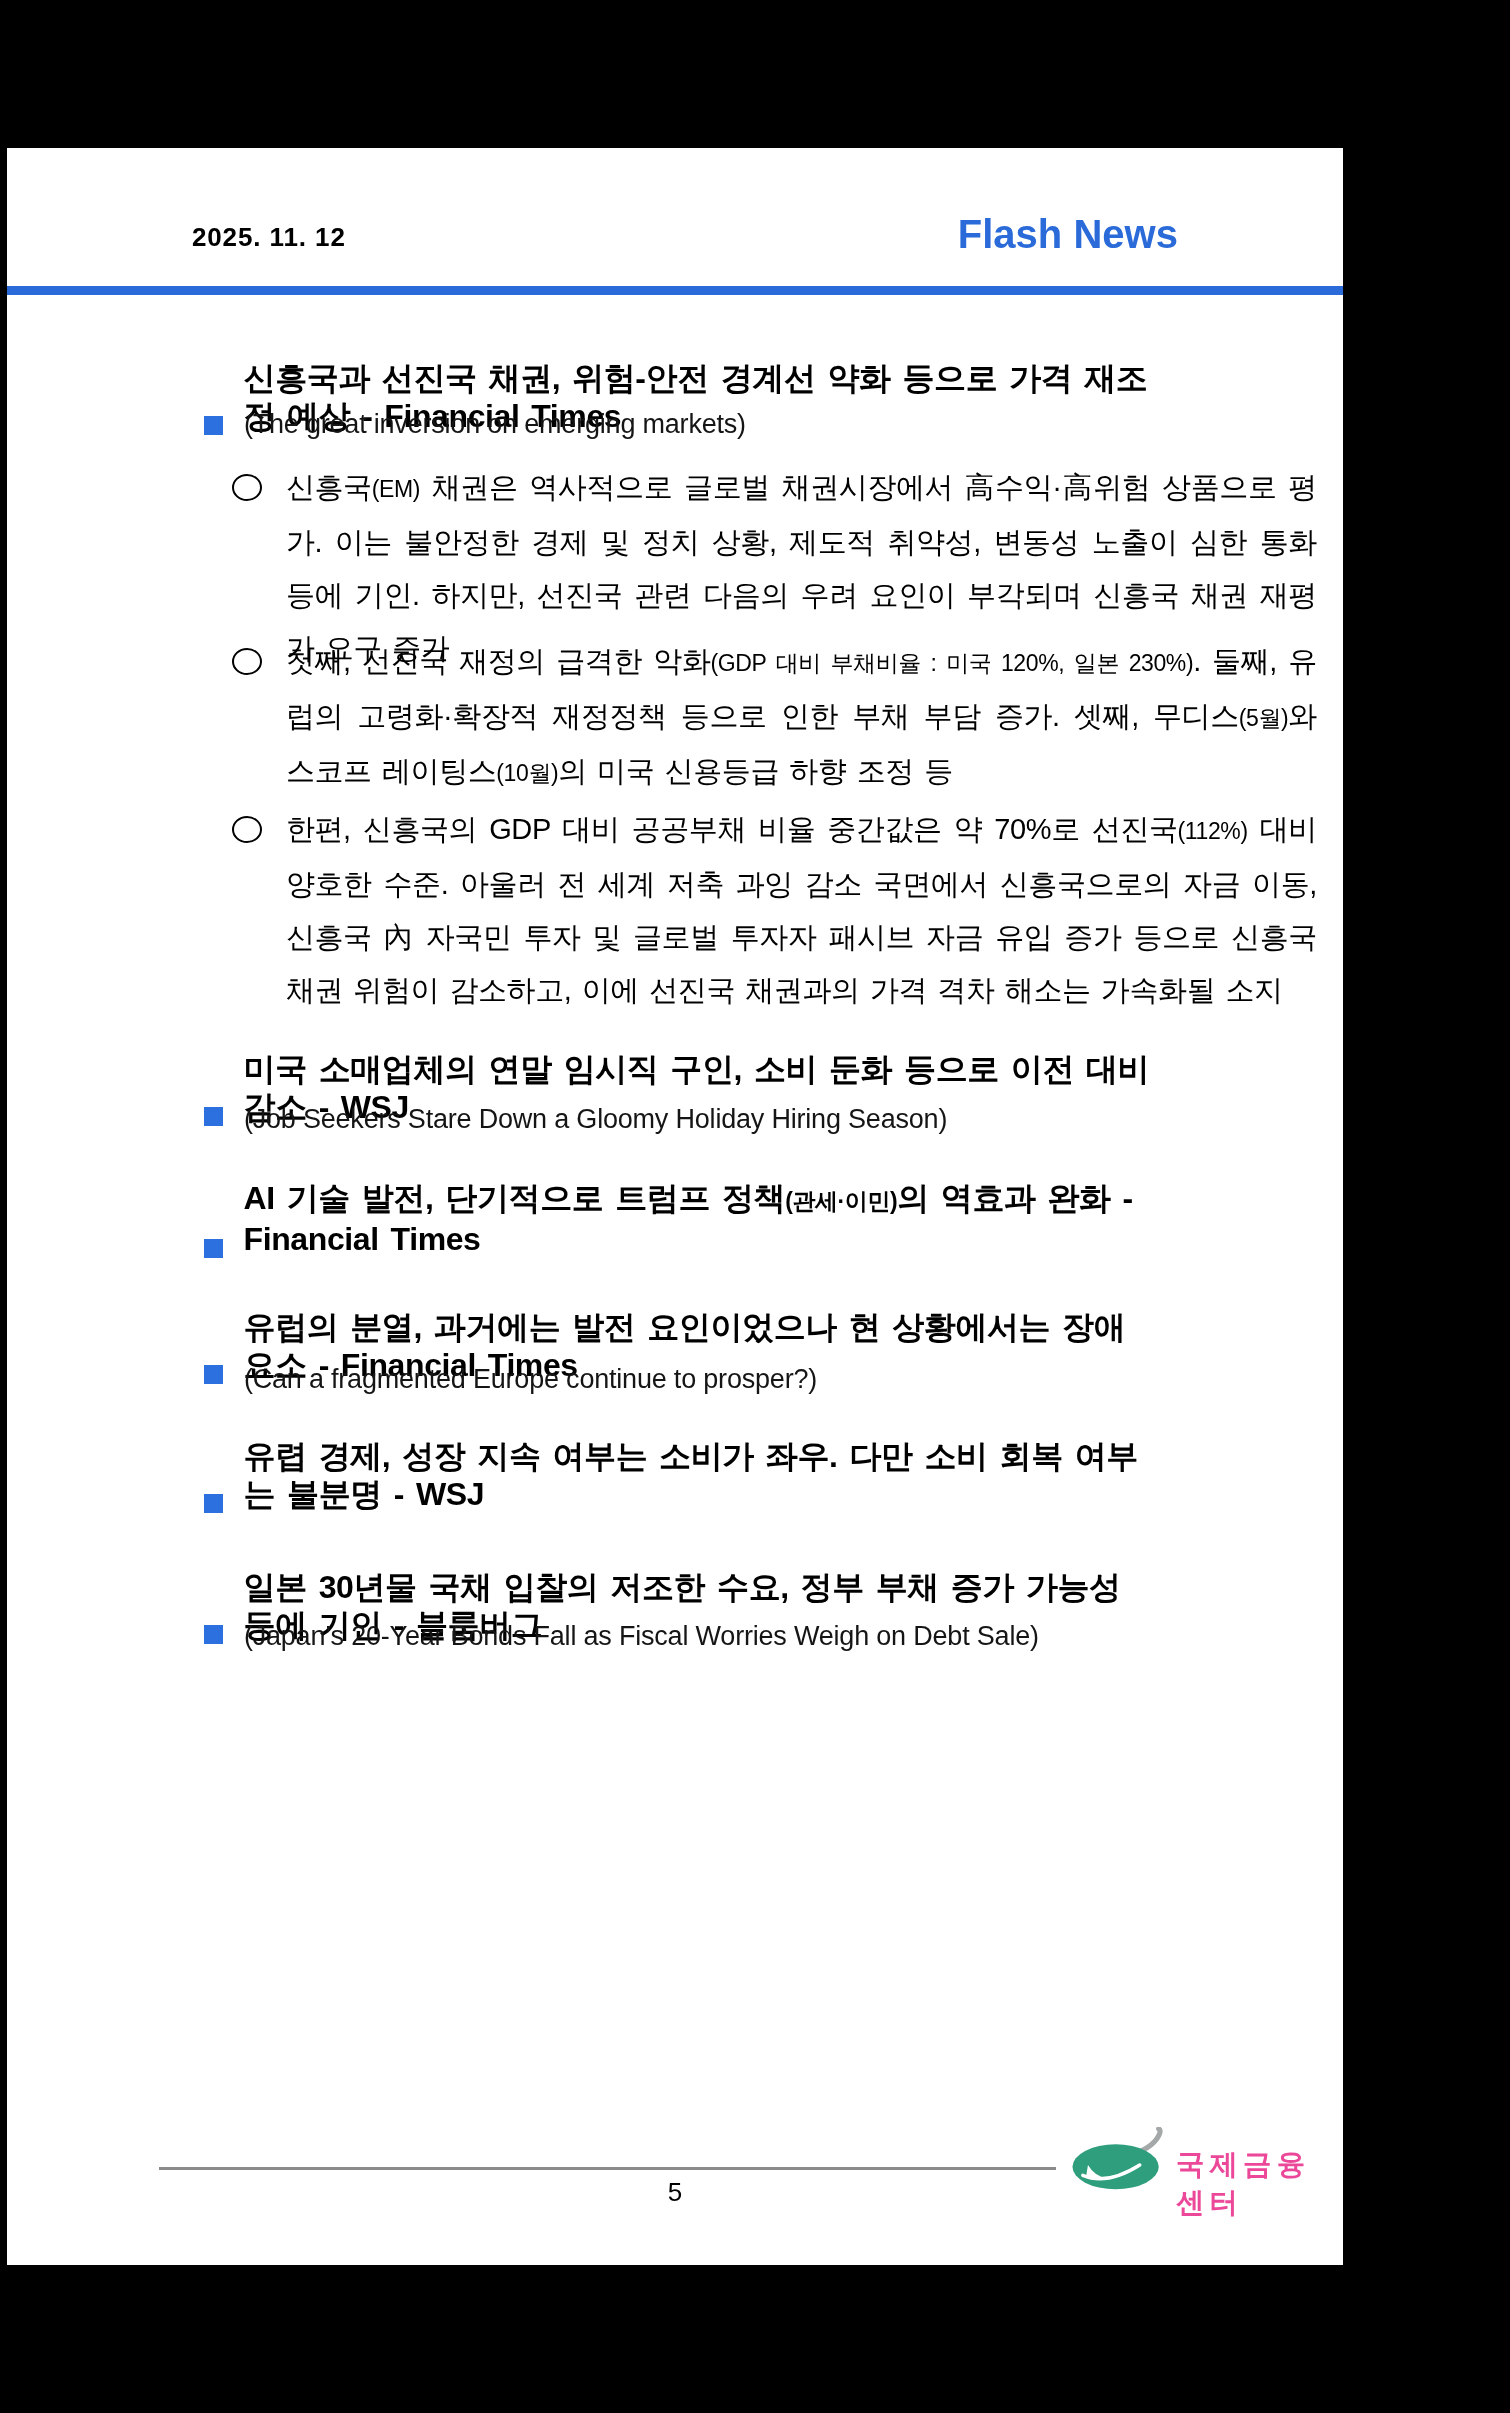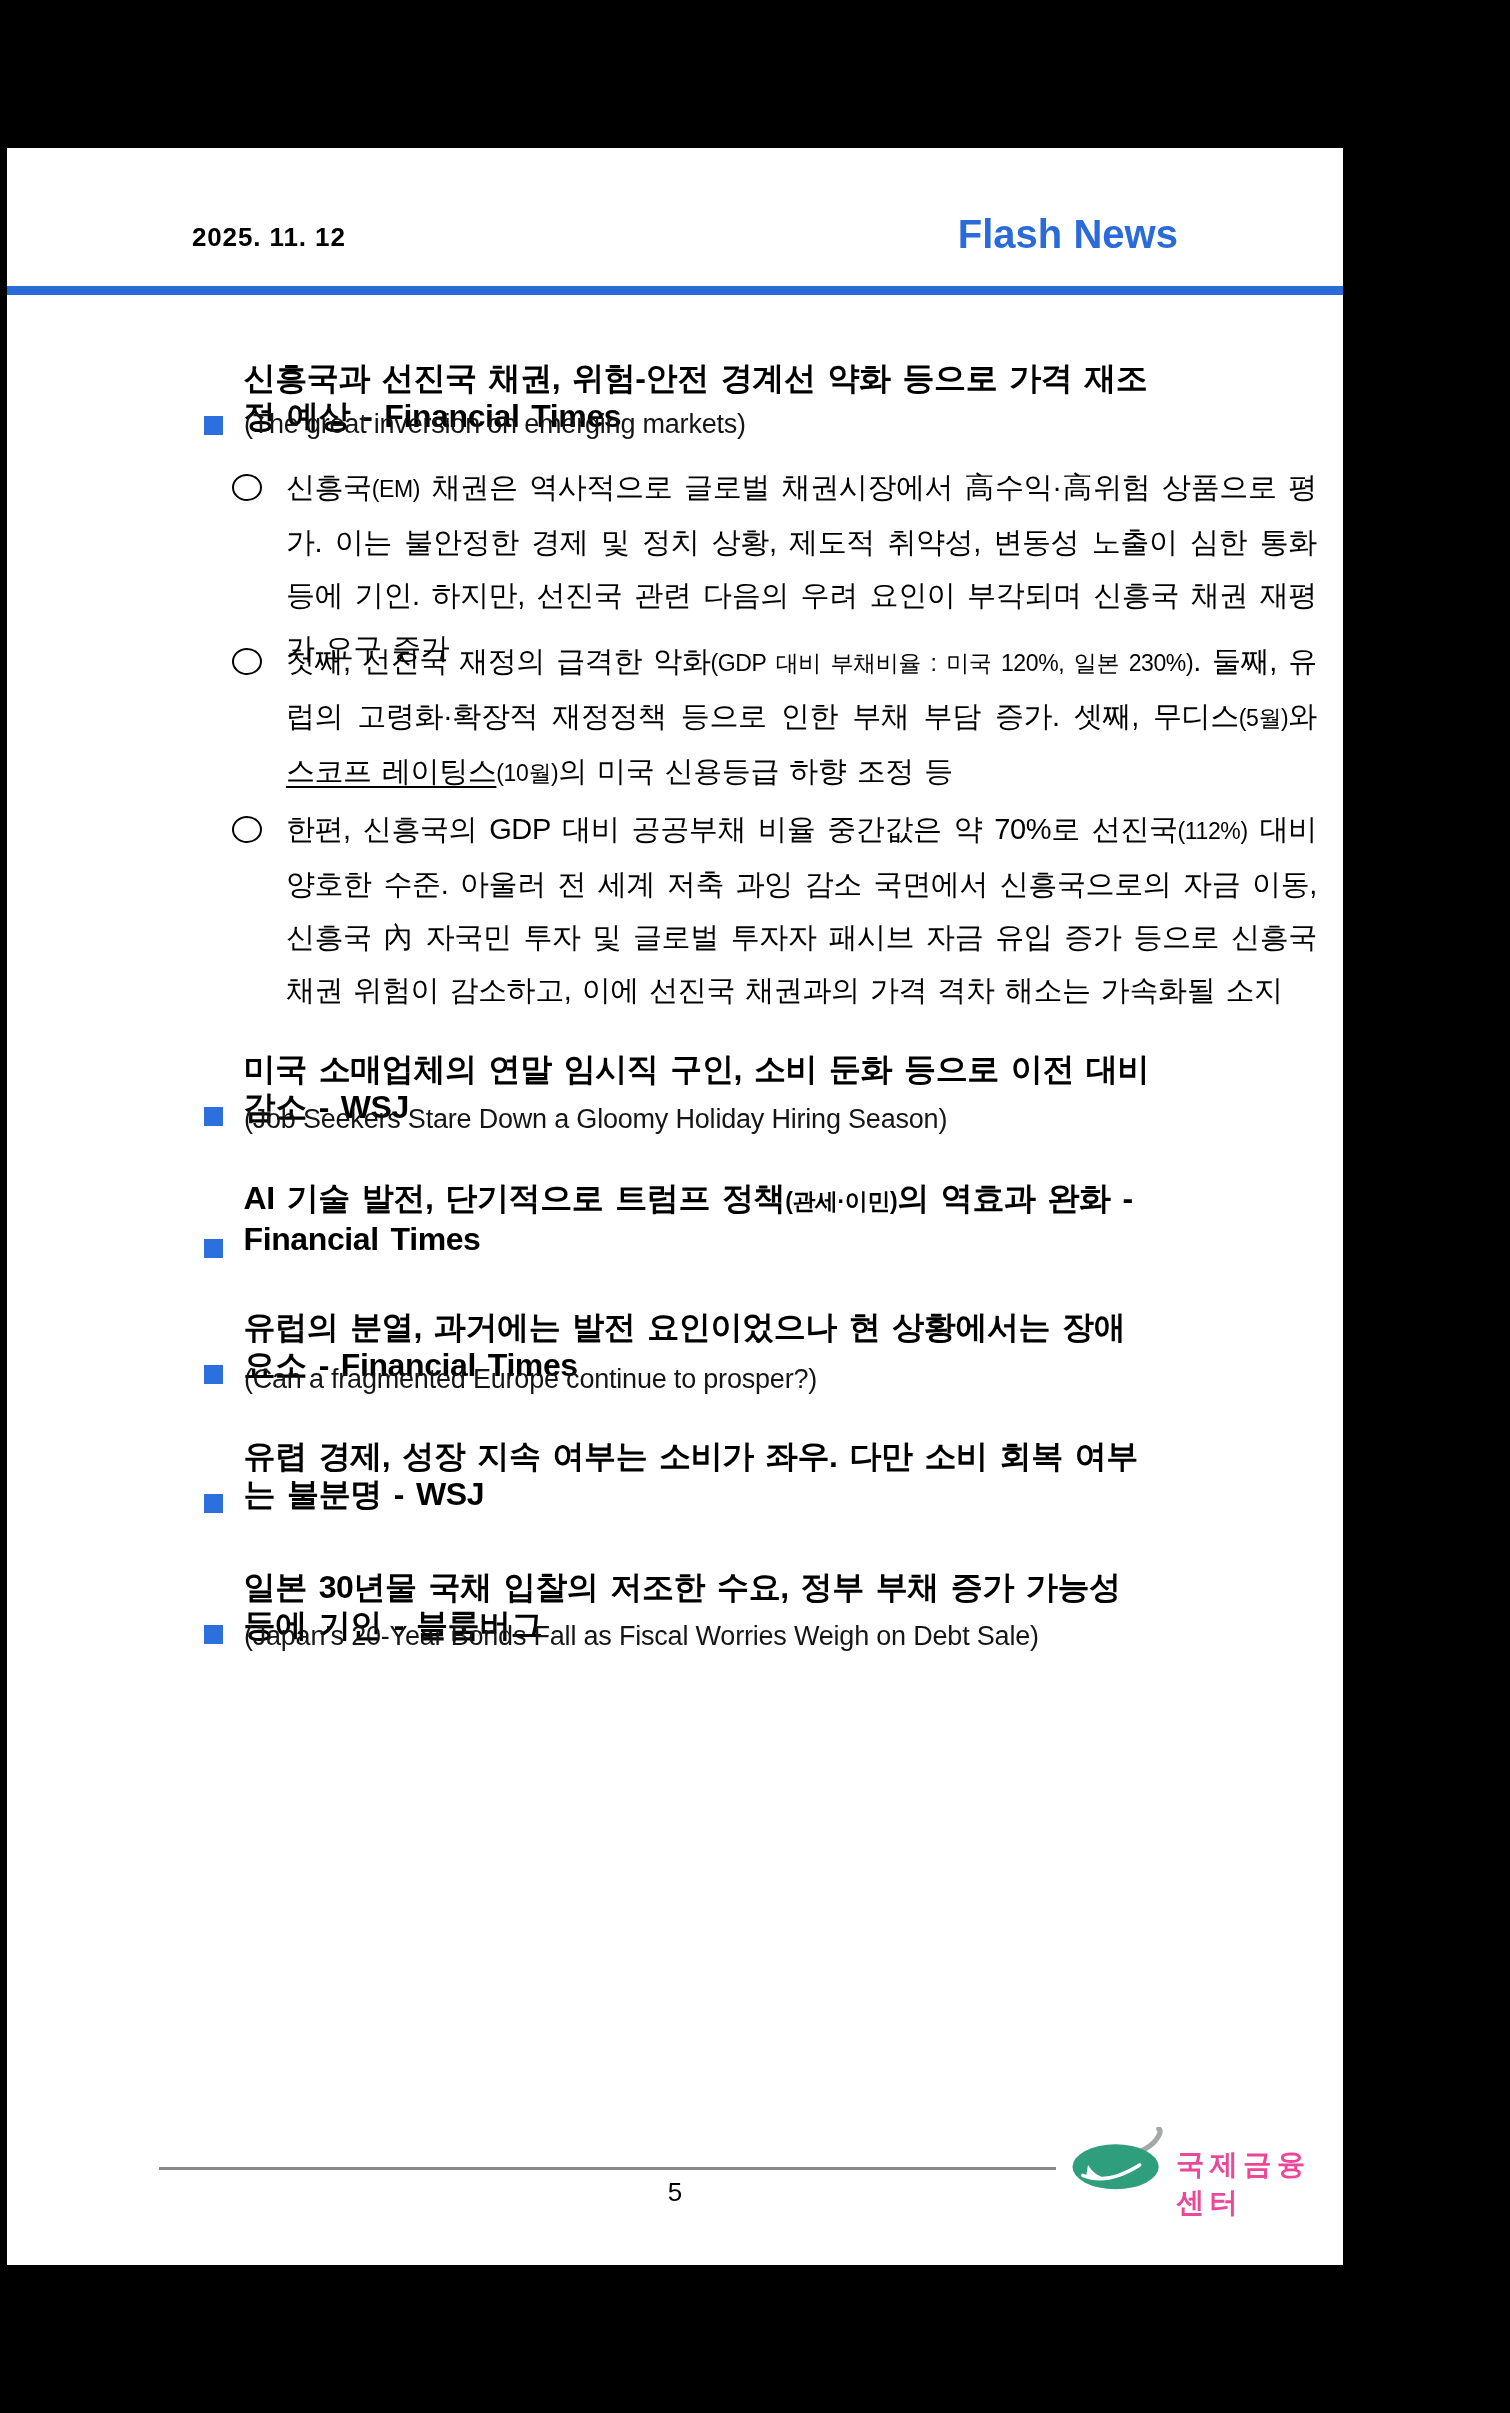--- a/index.html
+++ b/index.html
@@ -52,21 +52,21 @@
     width:26px; height:23px;
     border:2.6px solid #000; border-radius:50%;
     background:#fff;
   }
   .dtext {
     margin:0; font-size:29px; color:#000;
     line-height:53px; letter-spacing:-0.4px; word-spacing:2.6px;
     text-align:justify;
   }
   .seg-small { font-size:23px; }
-  .seg-underline { text-decoration:underline; text-decoration-thickness:1.7px; text-underline-offset:5.2px; }
+  .seg-underline { text-decoration-thickness:1.7px; text-underline-offset:5.2px; }
   .footer-rule {
     position:absolute; left:152px; top:2019px;
     width:897px; height:3.4px; background:#8a8a8a;
   }
   .logo { position:absolute; left:1062px; top:1979px; }
   .logo-text {
     position:absolute; left:1169px; top:1998px;
     font-size:28.4px; font-weight:700; color:#ec4899; letter-spacing:5.2px;
   }
   .pagenum {

